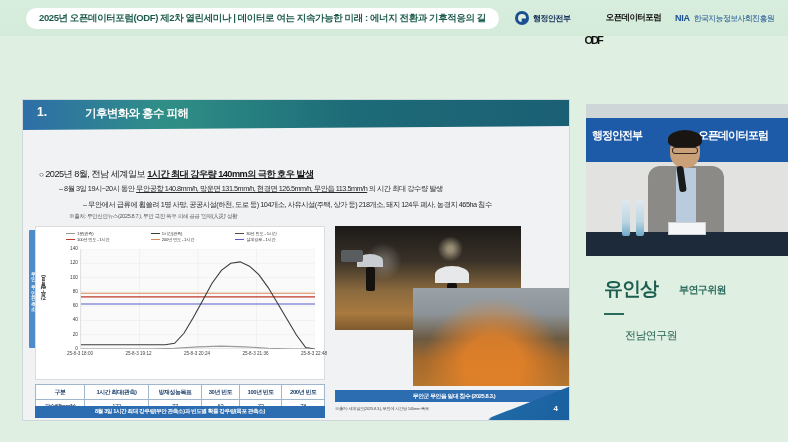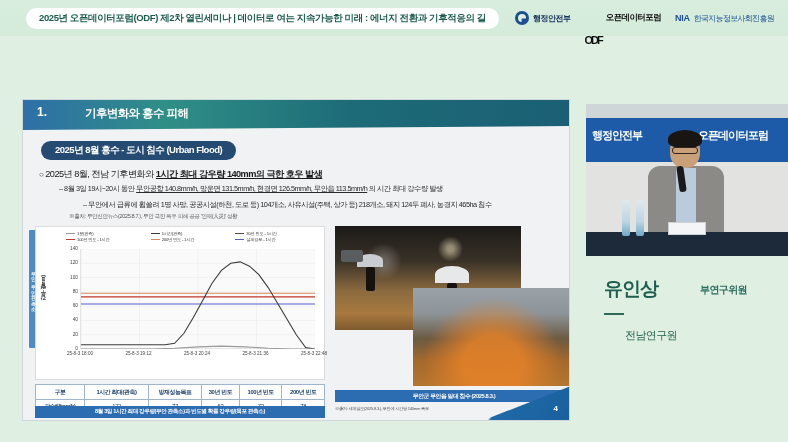--- a/index.html
+++ b/index.html
@@ -281,21 +281,21 @@
   .cam-nameplate {
     position: absolute; left: 82px; top: 118px; width: 38px; height: 13px;
     background: #f3f5f6; border: 1px solid #cdd2d4;
   }
 
   .speaker-name {
     position: absolute; left: 604px; top: 276px;
     font-size: 19px; font-weight: bold; color: #1c5e4f; letter-spacing: -1px;
   }
   .speaker-role {
-    position: absolute; left: 700px; top: 283px;
+    position: absolute; left: 679px; top: 283px;
     font-size: 10px; font-weight: bold; color: #2a6b5c; letter-spacing: -0.6px;
   }
   .speaker-div {
     position: absolute; left: 604px; top: 313px; width: 20px; height: 2px;
     background: #2a6b5c;
   }
   .speaker-org {
     position: absolute; left: 625px; top: 328px;
     font-size: 11px; color: #26604f; letter-spacing: -0.6px;
   }
@@ -324,24 +324,23 @@
   </div>
 
 
   <div class="slide">
     <div class="slide-header"></div>
     <div class="slide-num">1.</div>
     <div class="slide-header-title">기후변화와 홍수 피해</div>
 
     <div class="slide-body">
 
-      <div class="sub-pill">2025년 8월 홍수 - 도시 침수 (Urban Flood)</div>
 
       <div class="bullet-l1">
-        <span class="mark">○</span><span>2025년 8월, 전남 기후변화와 </span><span class="em">1시간 최대 강우량 140mm의 극한 호우 발생</span>
+        <span class="mark">○</span><span>2025년 8월, 전남 세계일보 </span><span class="em">1시간 최대 강우량 140mm의 극한 호우 발생</span>
       </div>
 
       <div class="bullet-l2 r1">
         – <span>8월 3일 19시~20시 동안 </span><span class="ul">무안공항 140.8mm/h, 망운면 131.5mm/h, 현경면 126.5mm/h, 무안읍 113.5mm/h</span><span> 의 시간 최대 강수량 발생</span>
       </div>
 
       <div class="bullet-l2 r2">
         – <span>무안에서 급류에 휩쓸려 1명 사망, 공공시설(하천, 도로 등) 104개소, 사유시설(주택, 상가 등) 218개소, 돼지 124두 폐사, 농경지 465ha 침수</span>
       </div>
 

